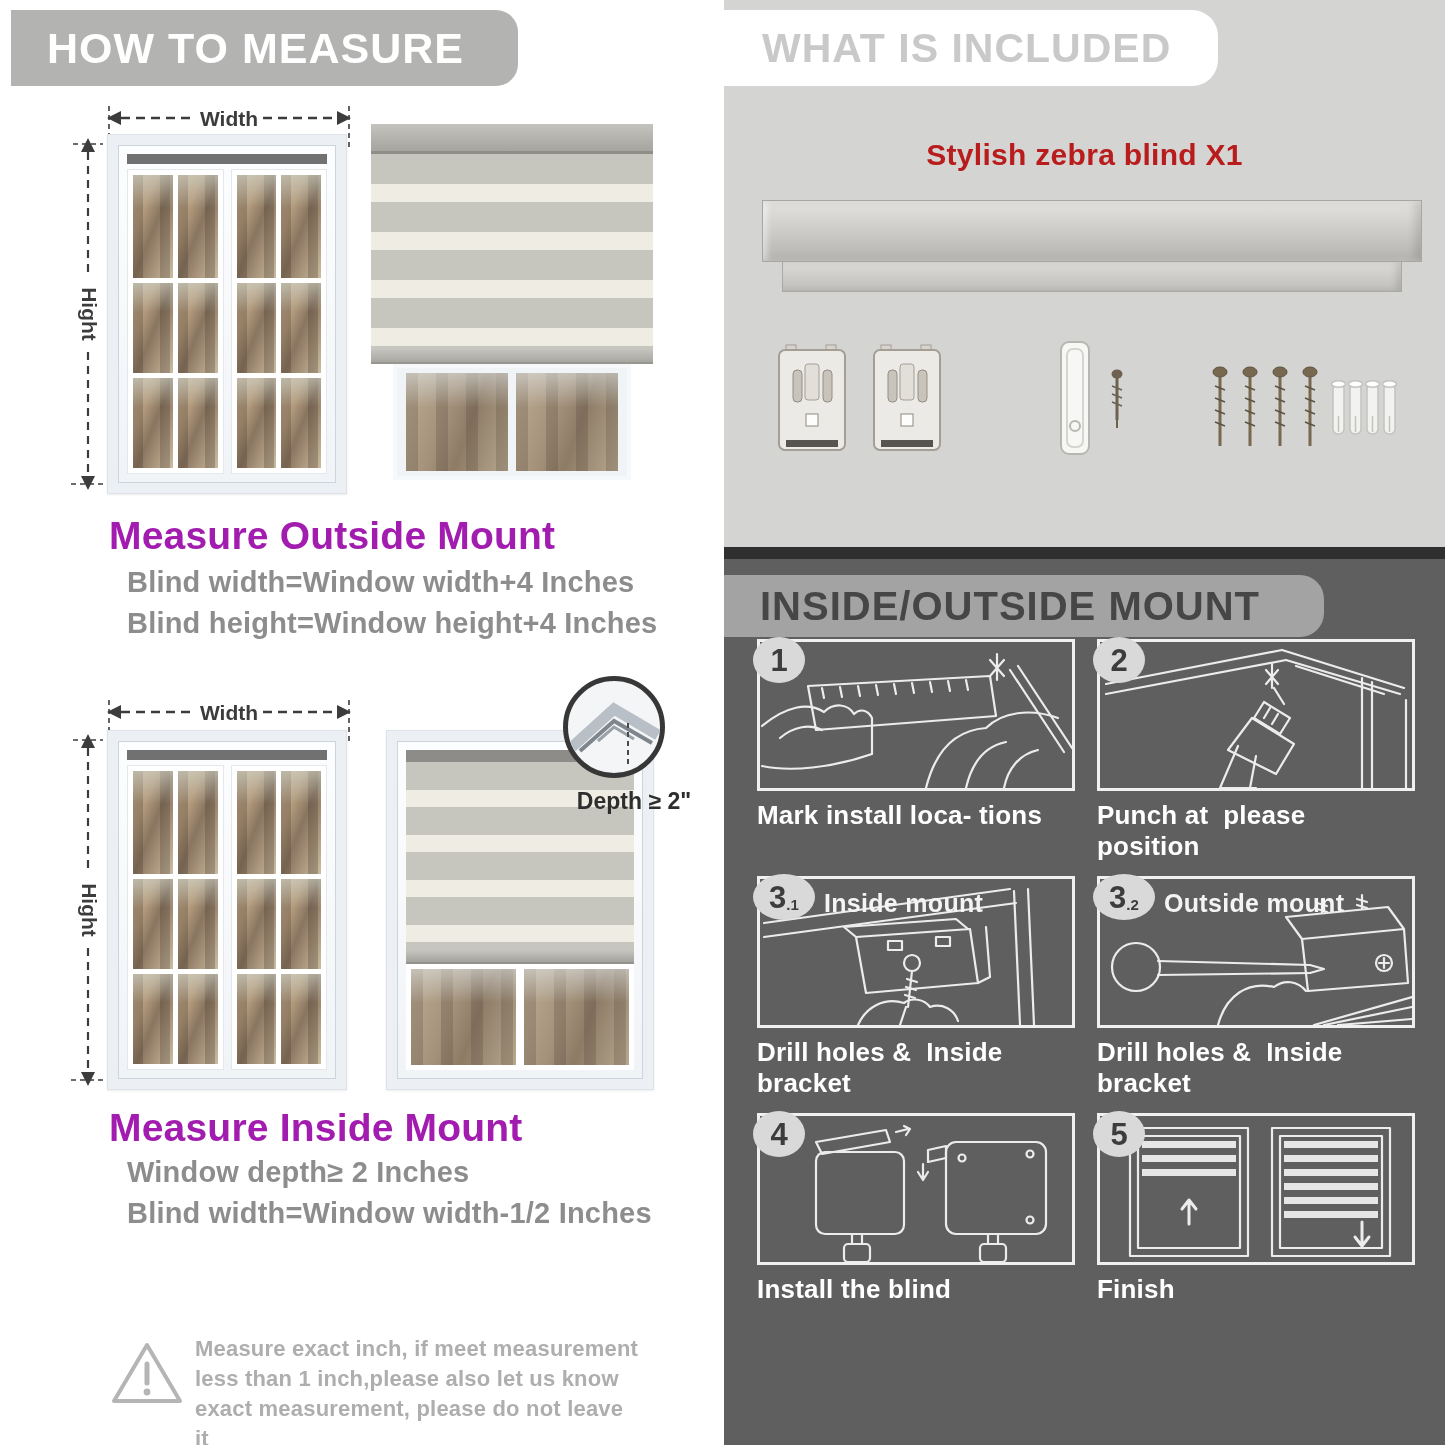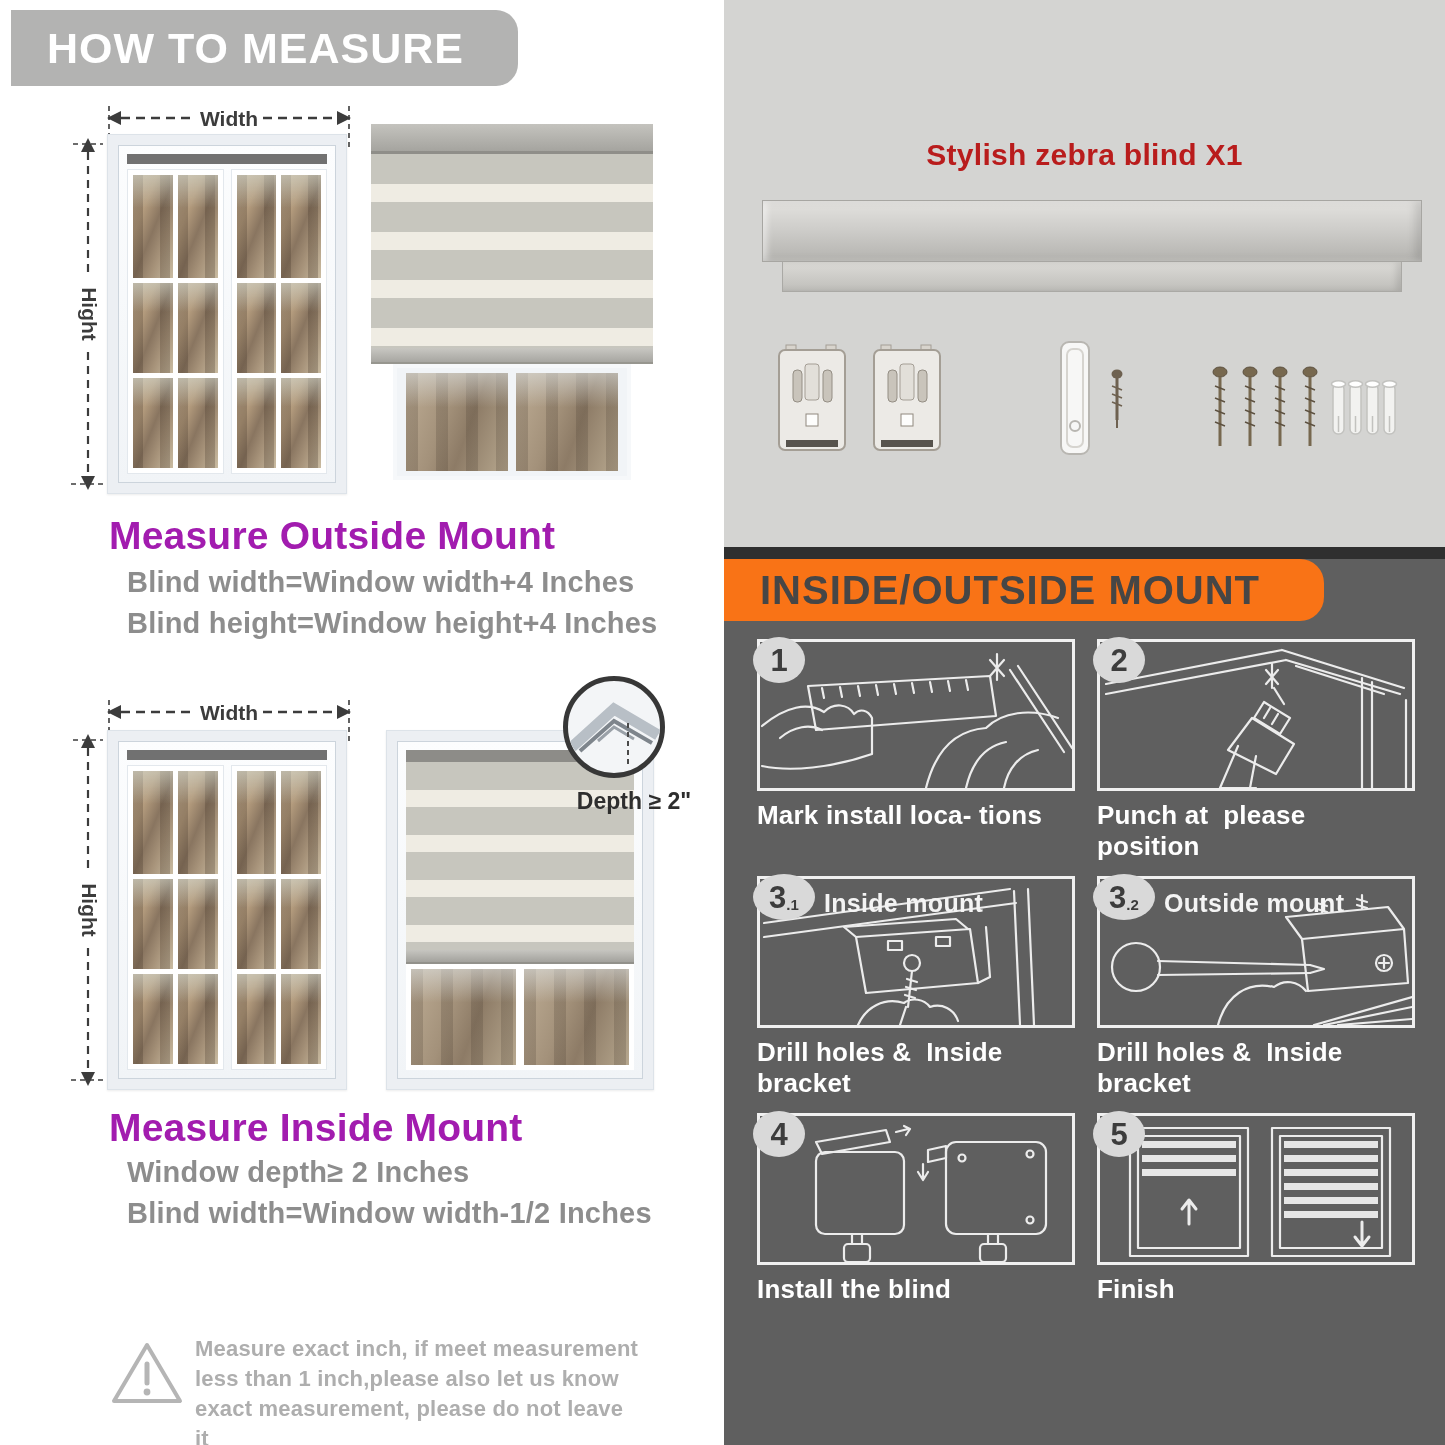--- a/index.html
+++ b/index.html
@@ -72,21 +72,21 @@
     border:1px solid #a7a6a2;box-shadow:inset -6px 0 8px rgba(0,0,0,.12), inset 4px 0 6px rgba(255,255,255,.5);}
   .valance{position:absolute;left:58px;top:262px;width:620px;height:30px;
     background:linear-gradient(180deg,#dcdbd7,#bfbeba);border:1px solid #aaa9a5;border-top:none;
     box-shadow:inset -5px 0 6px rgba(0,0,0,.10);}
   .parts-row{position:absolute;left:0;top:330px;width:721px;height:130px;}
   .part-group{position:absolute;bottom:0;display:flex;flex-direction:column;align-items:center;justify-content:flex-end;}
   .part-label{position:absolute;top:462px;width:210px;text-align:center;font-size:29px;font-weight:bold;color:#7b7b7b;}
 
   #mountsec{position:relative;width:721px;height:898px;background:#5f5f5f;}
   .mount-topline{position:absolute;left:0;top:0;width:100%;height:12px;background:#2f2f2f;}
-  .pill-mount{position:absolute;left:0;top:12px;width:600px;height:62px;background:#f97316;
+  .pill-mount{position:absolute;left:0;top:28px;width:600px;height:62px;background:#a3a3a3;
     border-radius:0 24px 24px 0;color:#464646;font-weight:bold;font-size:40px;line-height:62px;
     padding-left:36px;letter-spacing:1px;}
   .steps{position:absolute;left:33px;top:92px;display:grid;grid-template-columns:318px 318px;column-gap:22px;}
   .step{margin-bottom:14px;}
   .panel{position:relative;height:152px;border:3px solid #f0f0f0;background:#5f5f5f;}
   .badge{position:absolute;top:-5px;left:-7px;width:52px;height:46px;border-radius:50%;background:#d9d9d9;
     display:flex;align-items:center;justify-content:center;color:#3d3d3d;font-weight:bold;}
   .badge .num{font-size:31px;line-height:1;}
   .badge .sub{font-size:15px;align-self:flex-end;margin-bottom:7px;}
   .badge.wide{width:62px;border-radius:50% / 50%;}
@@ -237,20 +237,21 @@
       <path d="M38,7 L71,63 L5,63 Z" fill="none" stroke="#b5b5b5" stroke-width="4" stroke-linejoin="round"></path>
       <line x1="38" y1="26" x2="38" y2="45" stroke="#b5b5b5" stroke-width="5" stroke-linecap="round"></line>
       <circle cx="38" cy="54" r="3.4" fill="#b5b5b5"></circle>
     </svg>
     <div class="warn-text" style="left:184px;top:1334px;width:448px;">Measure exact inch, if meet measurement less than 1 inch,please also let us know exact measurement, please do not leave it</div>
   </div>
 
   <div id="right-col">
 
     <div id="included">
+      <div class="pill-included">WHAT IS INCLUDED</div>
       <div class="product-label">Stylish zebra blind X1</div>
       <div class="headrail"></div>
       <div class="valance"></div>
 
       <div class="parts-row">
 
         <div class="part-group" style="left:32px;width:210px;">
           <svg width="170" height="118" viewBox="0 0 170 118">
             <g>
               <rect x="10" y="3" width="10" height="9" fill="#d8d4cd" stroke="#a49e95"></rect>

